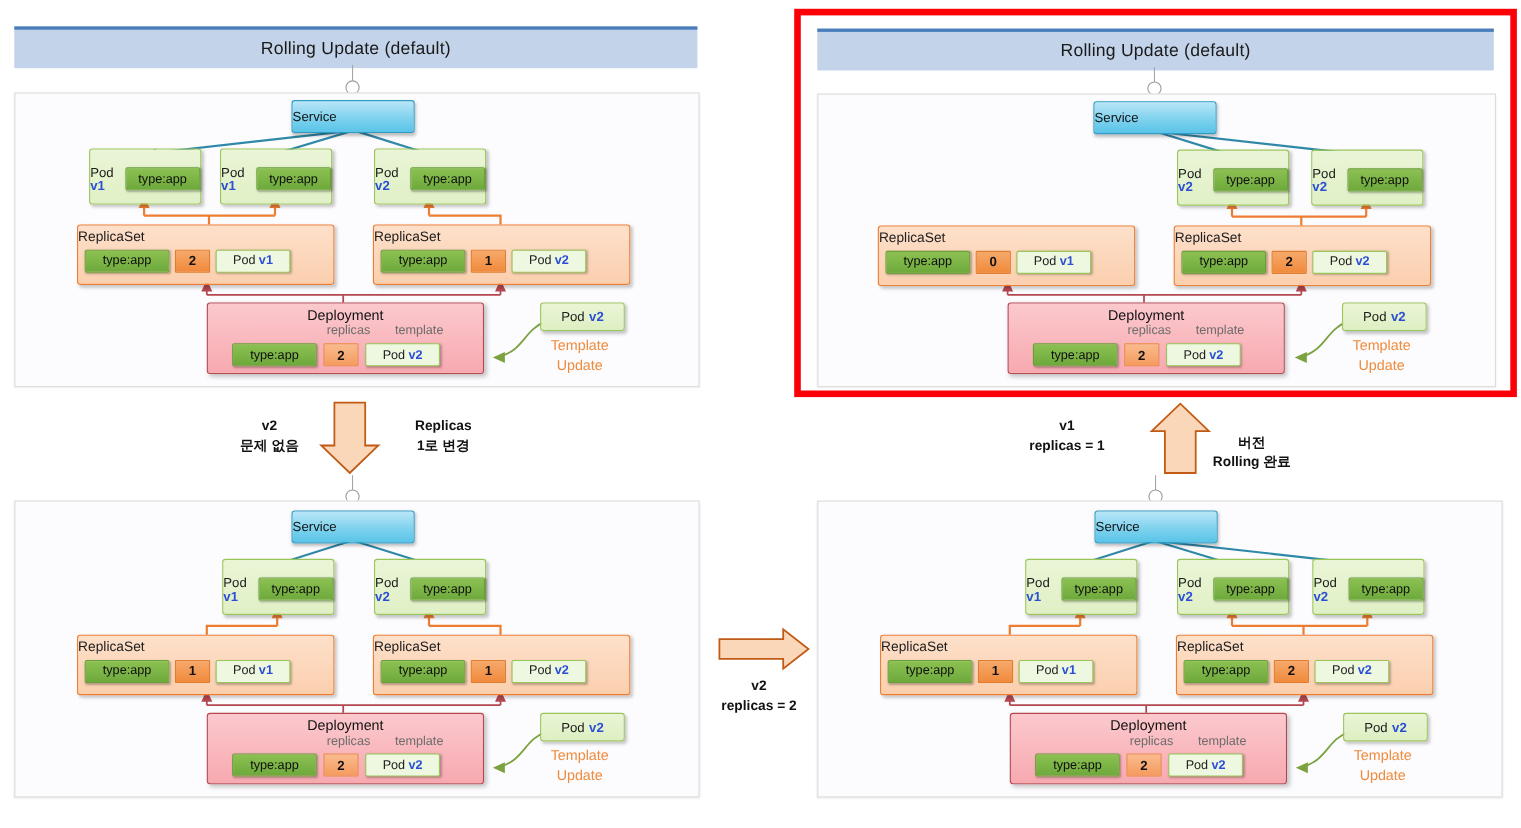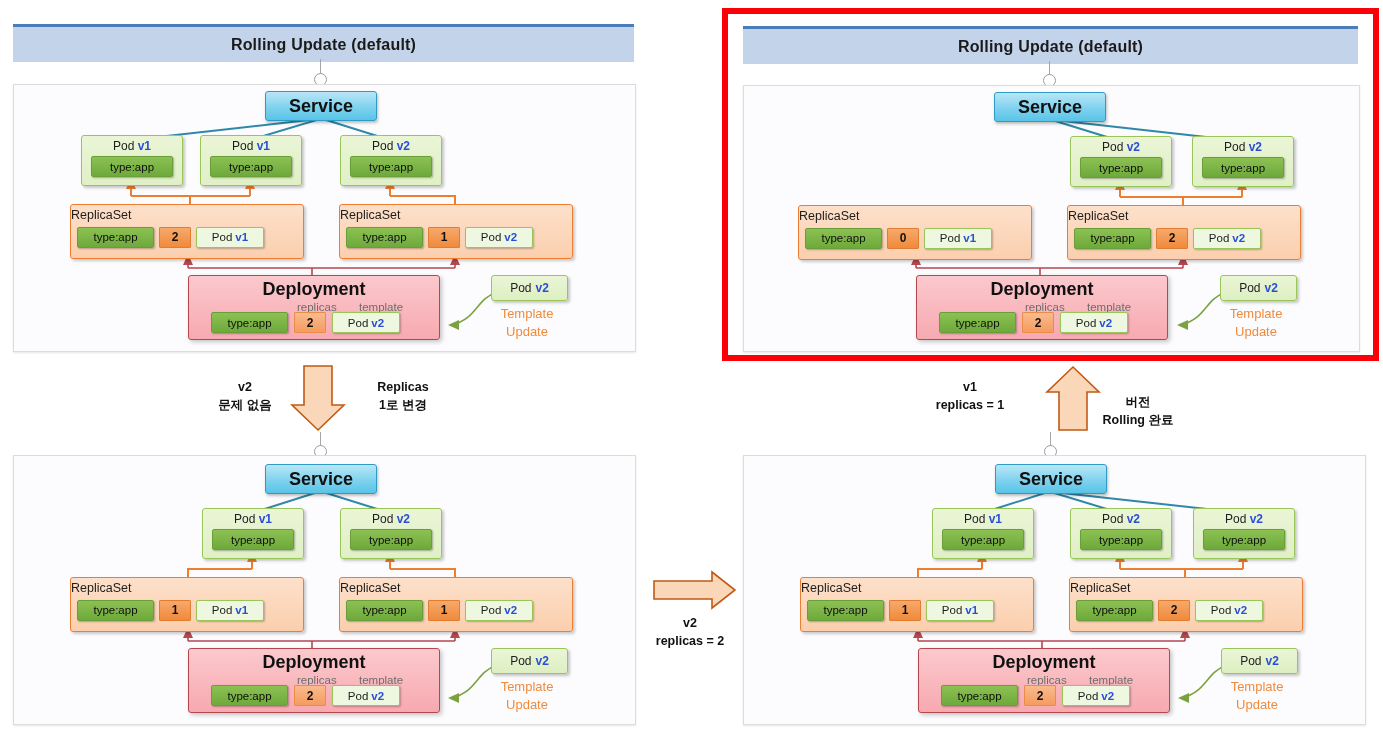--- a/index.html
+++ b/index.html
@@ -2,46 +2,46 @@
 <html><head>
 <meta charset="utf-8">
 <style>
   html,body{margin:0;padding:0;background:#ffffff;}
   body{width:1383px;height:753px;position:relative;overflow:hidden;
        font-family:"Liberation Sans",sans-serif;}
 
   
   .panel{position:absolute;}
   .titlebar{position:absolute;background:#c3d3e9;border-top:3px solid #4a7ebb;
-            color:#1a1a1a;font-weight:bold;font-size:16px;display:flex;
+            color:#1a1a1a;font-weight:normal;font-size:16px;display:flex;
             align-items:center;justify-content:center;letter-spacing:.2px;}
   .stage{position:absolute;background:#fcfbfd;border:1px solid #dcdcdc;
          box-shadow:0 1px 2px rgba(0,0,0,.10);}
   .redframe{position:absolute;border:6px solid #fb0007;background:transparent;
             box-sizing:border-box;}
 
   
   .stem{position:absolute;background:#a6a6a6;width:1px;}
   .knob{position:absolute;width:13px;height:13px;border-radius:50%;
         background:#ffffff;border:1.5px solid #9c9c9c;box-sizing:border-box;}
 
   
   .svc{position:absolute;width:110px;height:28px;border:1.5px solid #2e9bc4;
        border-radius:3px;
        background:linear-gradient(180deg,#b9e6f7 0%,#7fd2ee 55%,#59c4e8 100%);
        box-shadow:1px 2px 3px rgba(0,0,0,.25);
-       display:flex;align-items:center;justify-content:center;
-       font-size:18px;font-weight:bold;color:#111;}
+       display:flex;align-items:center;
+       font-size:12px;font-weight:normal;color:#111;}
 
   
   .pod{position:absolute;width:100px;height:49px;border:1.5px solid #9ac558;
        border-radius:3px;
        background:linear-gradient(180deg,#eaf5d6 0%,#e0f0c6 100%);
        box-shadow:2px 2px 3px rgba(0,0,0,.22);
-       display:flex;flex-direction:column;align-items:center;}
+       display:flex;flex-direction:row;align-items:center;}
   .pod .ttl{font-size:12px;color:#1d1d1d;margin-top:4px;line-height:1;}
   .pod .ttl b{color:#2a4ed4;}
   .badge-green{margin-top:4px;width:80px;height:19px;border-radius:2px;
        background:linear-gradient(180deg,#8cc152 0%,#6ea93c 100%);
        border:1px solid #6a9e38;box-shadow:1px 1px 2px rgba(0,0,0,.3);
        display:flex;align-items:center;justify-content:center;
        font-size:11.5px;color:#0e0e0e;}
 
   
   .rs{position:absolute;height:53px;border:1.6px solid #ed7d31;border-radius:3px;
@@ -60,21 +60,21 @@
   .chip-pod{flex:0 0 auto;width:66px;height:19px;border-radius:2px;
       background:#eef8e0;border:1.3px solid #9ac558;box-shadow:1px 1px 2px rgba(0,0,0,.25);
       display:flex;align-items:center;justify-content:center;font-size:11.5px;color:#1d1d1d;}
   .chip-pod b{color:#2a4ed4;margin-left:3px;}
 
   
   .dep{position:absolute;width:250px;height:63px;border:1.6px solid #b5474f;
       border-radius:3px;
       background:linear-gradient(180deg,#fbc9cd 0%,#f7a9b0 100%);
       box-shadow:2px 2px 4px rgba(0,0,0,.22);}
-  .dep .ttl{text-align:center;font-size:18px;font-weight:bold;color:#111;margin-top:3px;}
+  .dep .ttl{text-align:center;font-size:13px;font-weight:normal;color:#111;margin-top:3px;}
   .dep .lbls{display:flex;font-size:11.5px;color:#6d6d6d;margin-top:1px;}
   .dep .lbls .l1{position:absolute;left:108px;}
   .dep .lbls .l2{position:absolute;left:170px;}
   .dep .row{display:flex;align-items:center;gap:6px;position:absolute;
       left:22px;bottom:6px;}
   .chip-rep{width:30px;height:19px;border-radius:1px;
       background:linear-gradient(180deg,#f9bb8e 0%,#f59b5e 100%);
       border:1px solid #eb8c46;display:flex;align-items:center;justify-content:center;
       font-size:12px;font-weight:bold;color:#111;}
 

